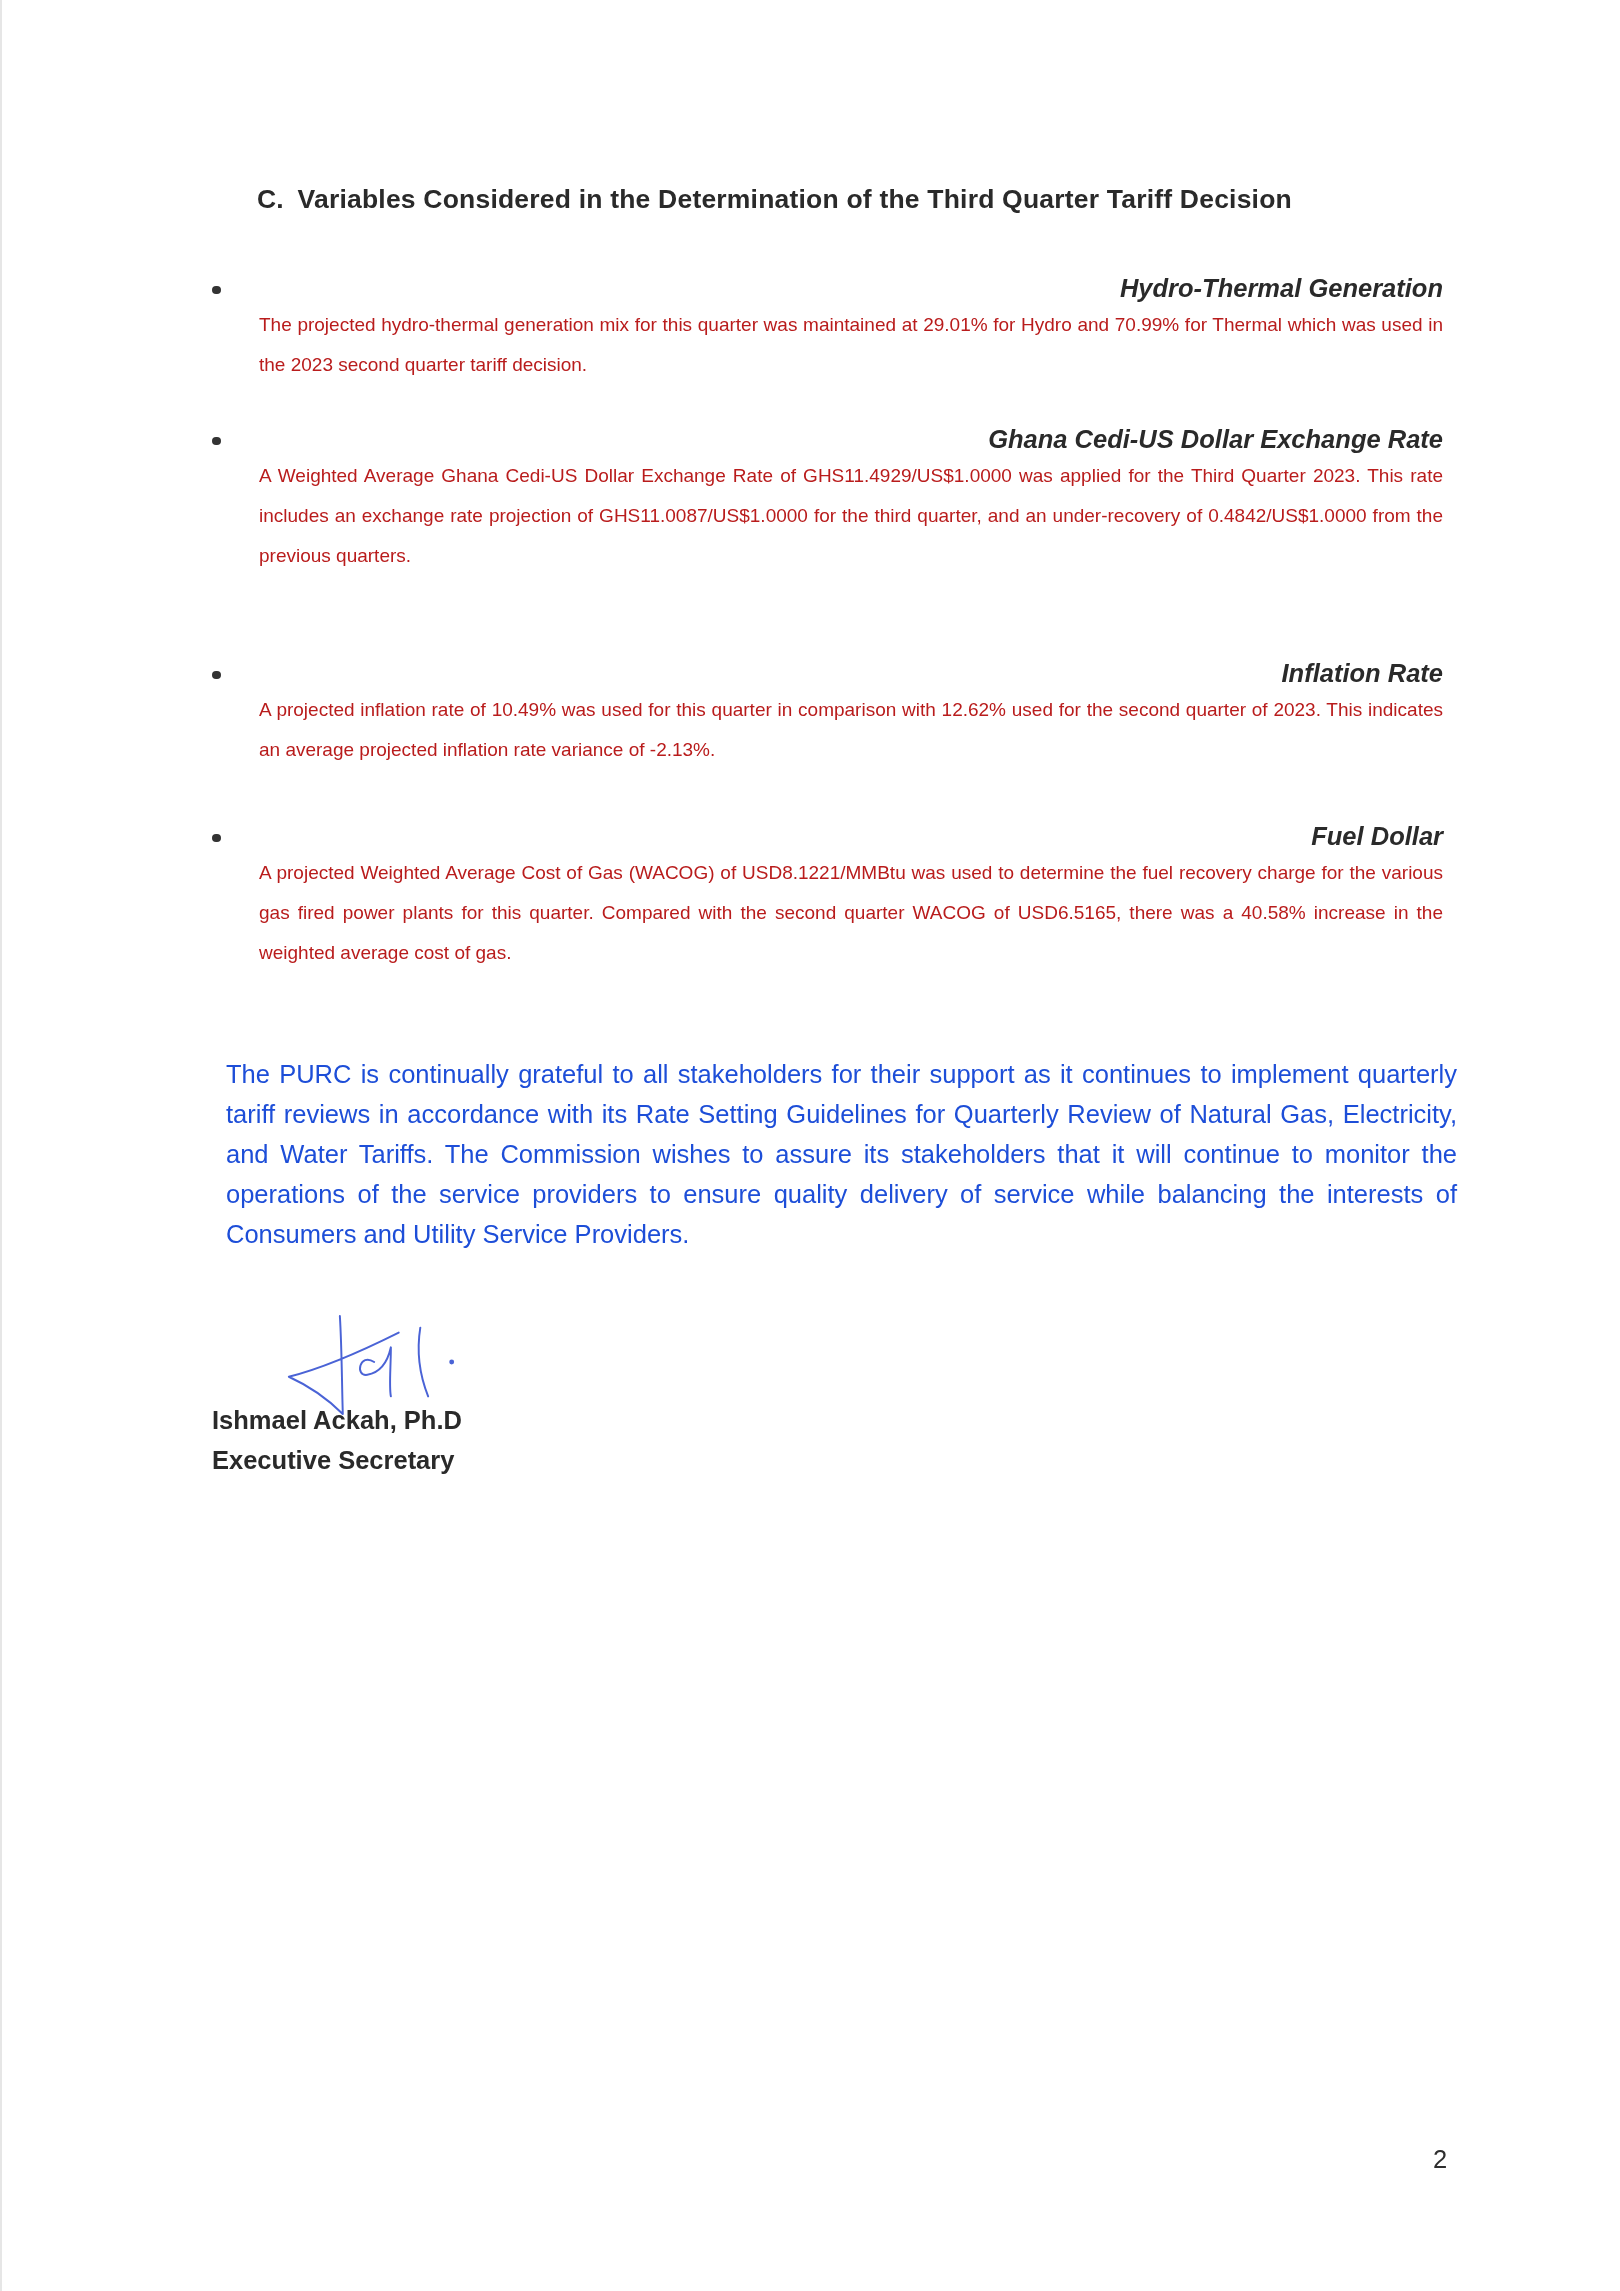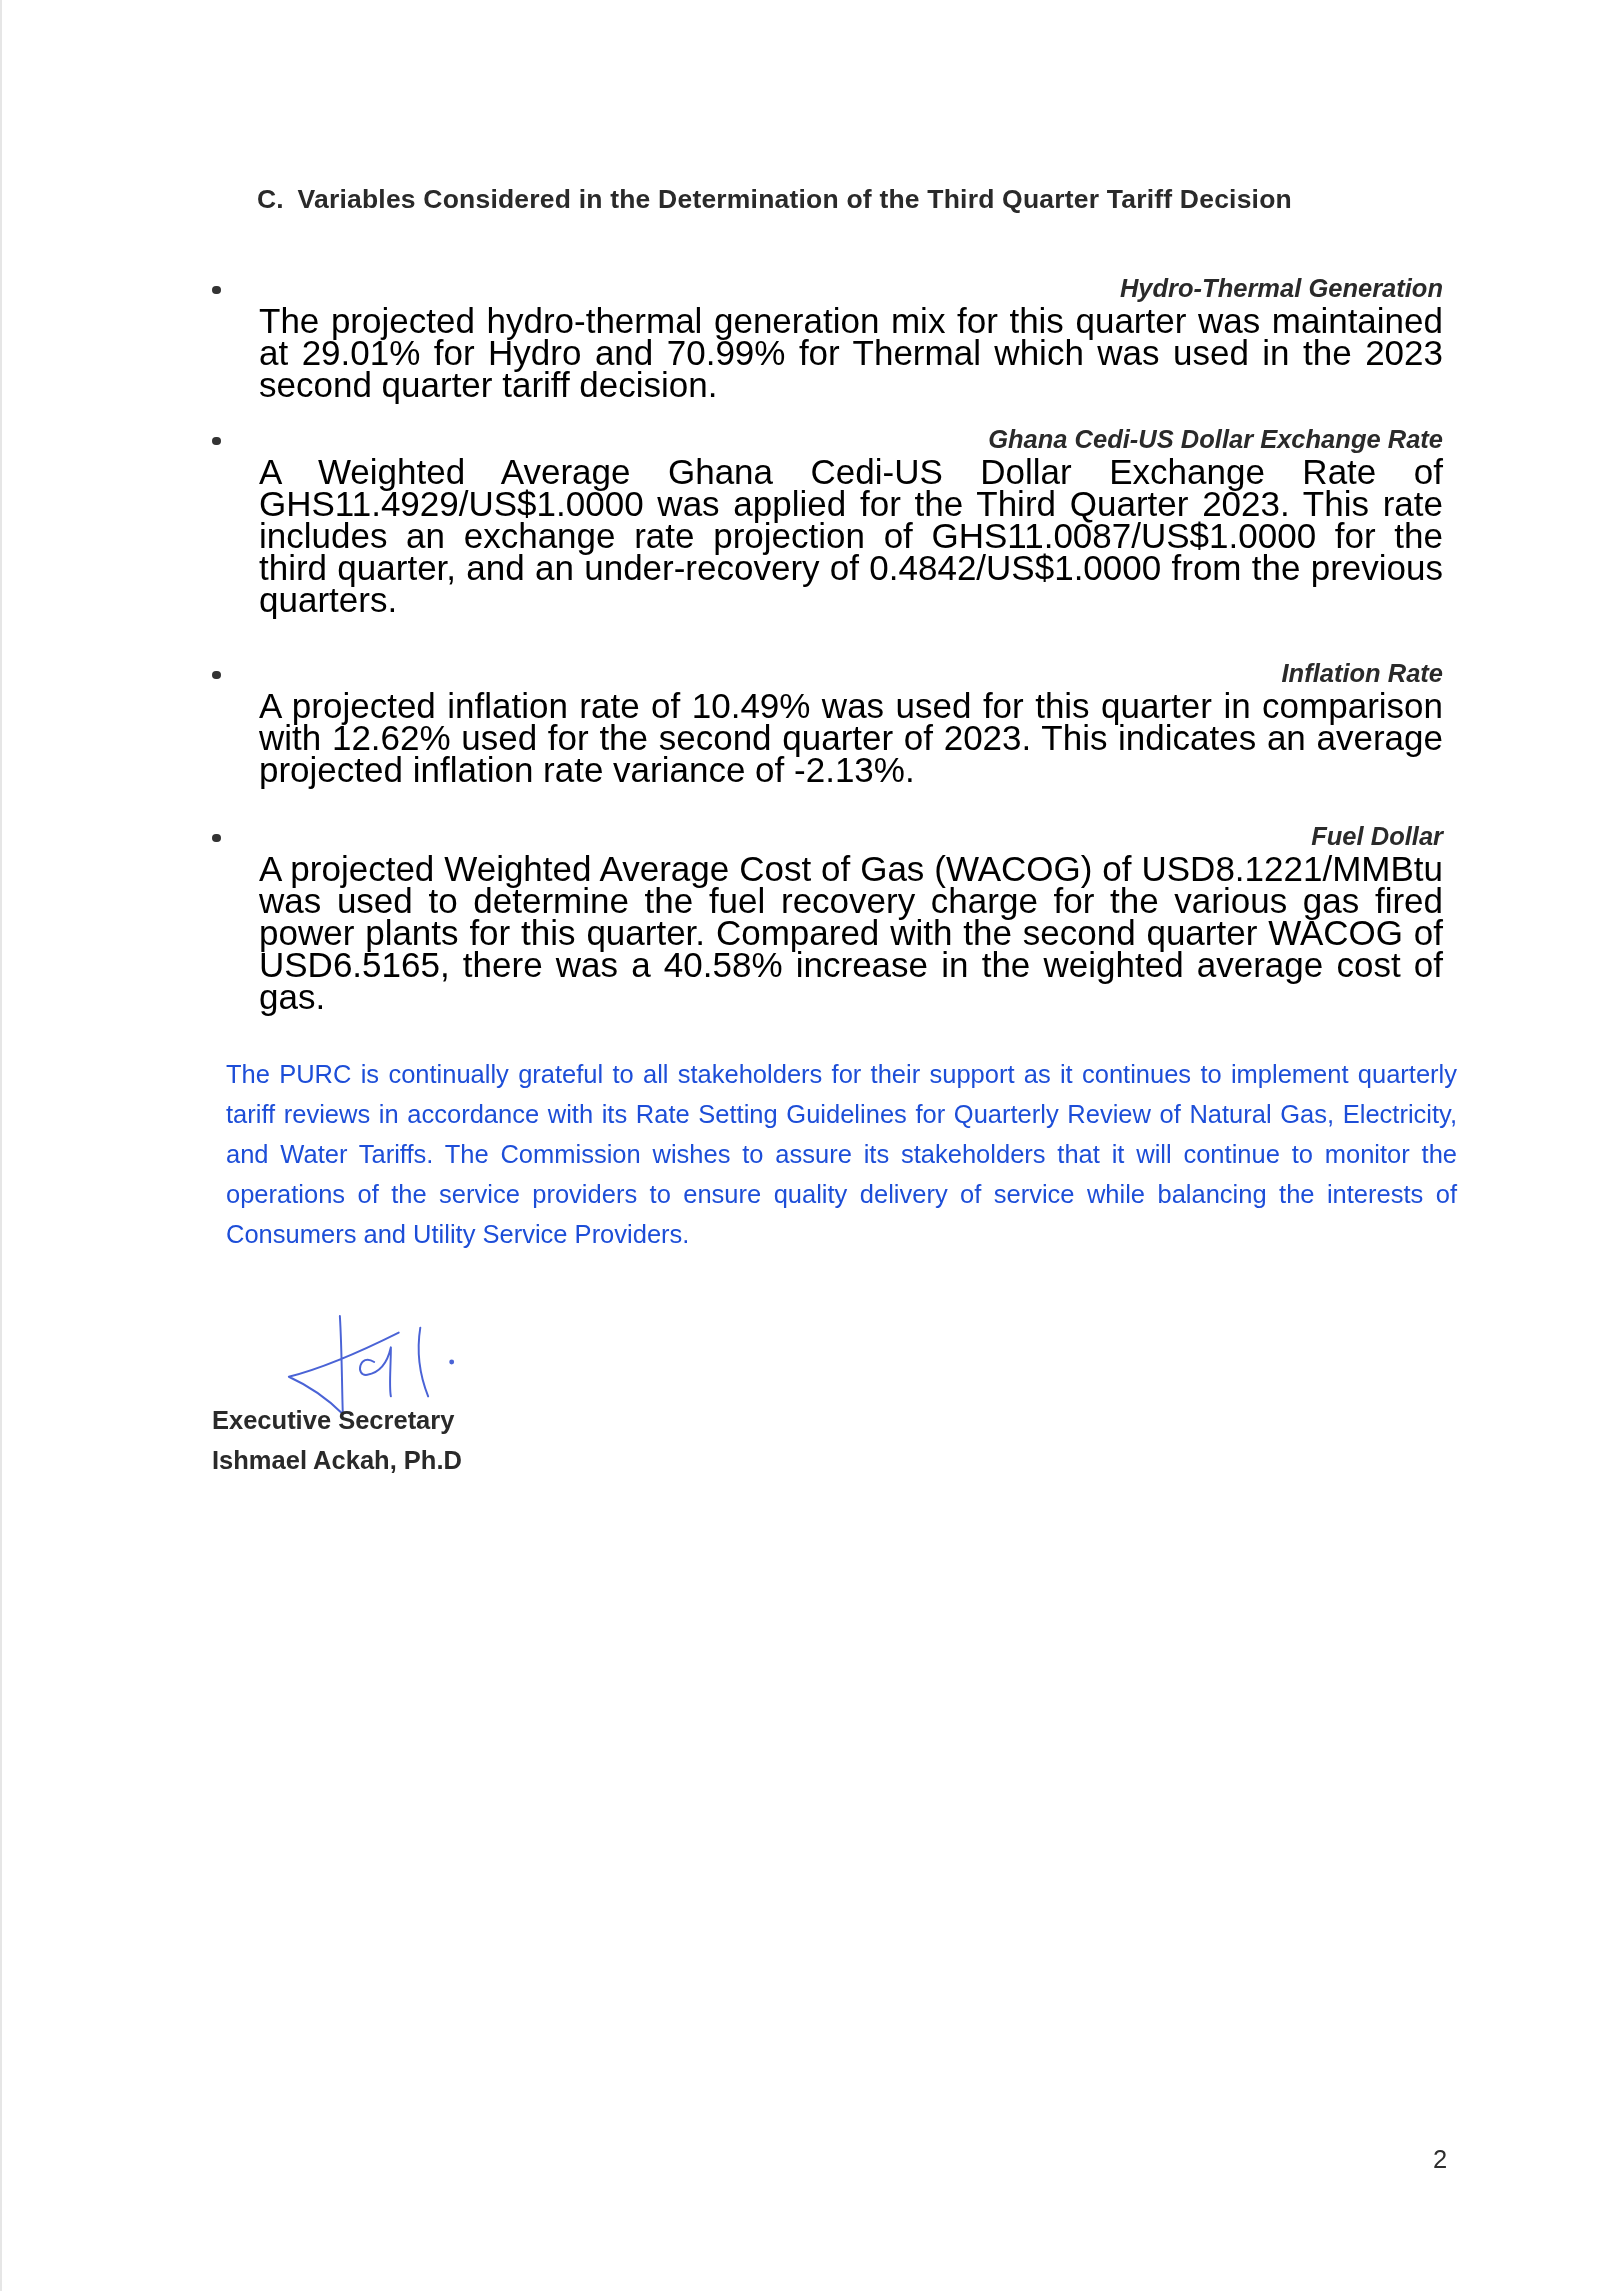--- a/index.html
+++ b/index.html
@@ -58,23 +58,23 @@
     .bullet-title {
       font-size: 25.5px;
       font-weight: bold;
       font-style: italic;
       color: #2a2a2a;
       line-height: 33px;
       height: 33px;
       text-align: right;
     }
     .bullet-body {
-      font-size: 35px;
-      line-height: 32px;
-      color: #000000;
+      font-size: 19px;
+      line-height: 40px;
+      color: #b91c1c;
       text-align: justify;
       text-align-last: left;
     }
     .closing {
       position: absolute;
       left: 210px;
       top: 1054px;
       width: 1231px;
       font-size: 25.5px;
       line-height: 40px;
@@ -153,20 +153,20 @@
   <svg class="signature" viewBox="0 0 210 115" xmlns="http://www.w3.org/2000/svg">
     <g fill="none" stroke="#4a63d6" stroke-width="2" stroke-linecap="round" stroke-linejoin="round">
       <path d="M60 8 C 62 40, 62 75, 63 108 C 50 95, 30 80, 8 70 C 40 62, 80 45, 120 25"></path>
       <path d="M95 55 C 80 45, 75 70, 88 68 C 100 66, 108 58, 112 40 C 112 60, 110 80, 112 90"></path>
       <path d="M142 20 C 138 45, 142 70, 150 90"></path>
       <circle cx="174" cy="55" r="1.5" fill="#4a63d6"></circle>
     </g>
   </svg>
 
   <div class="signatory">
+    <div>Ishmael Ackah, Ph.D</div>
     <div>Executive Secretary</div>
-    <div>Ishmael Ackah, Ph.D</div>
   </div>
 
   <div class="page-number">2</div>
 
 </div>
 
 
 </body></html>

